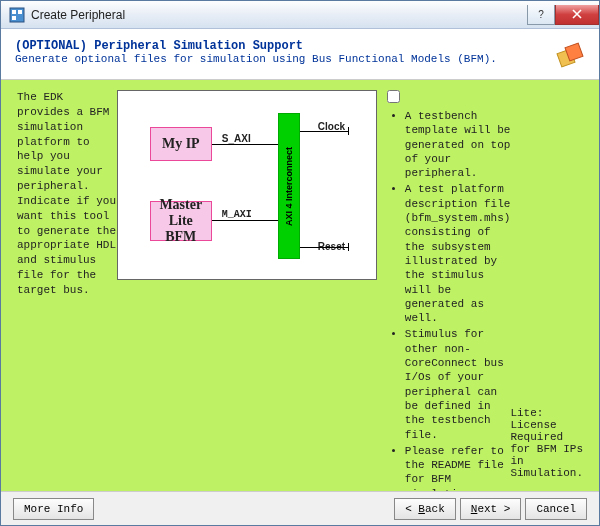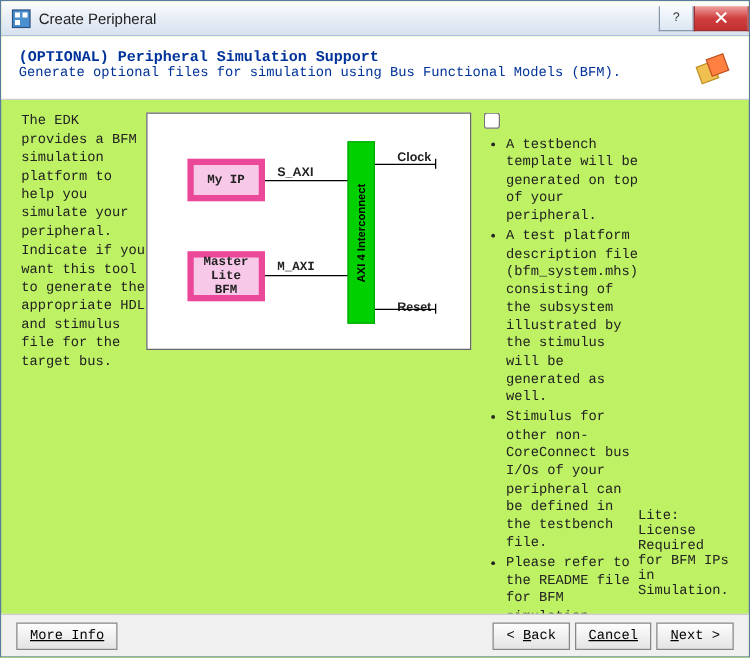--- a/index.html
+++ b/index.html
@@ -21,25 +21,25 @@
     .content-row { display: flex; gap: 10px; }
     .diagram-panel { width: 260px; height: 190px; border: 1px solid #666; background: #fff; position: relative; flex-shrink: 0; }
     .right-col { flex: 1; font-size: 11px; }
     .checkbox-row { display: flex; align-items: center; margin-bottom: 6px; }
     .checkbox-row input { margin-right: 4px; }
     .bullets { list-style: disc; padding-left: 18px; }
     .bullets li { margin-bottom: 2px; line-height: 1.3; font-family: Liberation Mono, monospace; }
     .note-text { margin-top: auto; padding: 8px 0 6px 0; }
     .footer { height: 34px; border-top: 1px solid #ccc; background: #f0f0f0; display: flex; align-items: center; padding: 0 12px; gap: 4px; }
     .footer-spacer { flex: 1; }
-    .wiz-btn { height: 22px; padding: 0 10px; font-family: "Courier New", monospace; font-size: 11px; background: linear-gradient(#fdfdfd, #e4e4e4); border: 1px solid #888; cursor: pointer; text-decoration: underline; text-underline-offset: 1px; }
+    .wiz-btn { height: 22px; padding: 0 10px; font-family: "Courier New", monospace; font-size: 11px; background: linear-gradient(#fdfdfd, #e4e4e4); border: 1px solid #888; cursor: pointer; text-underline-offset: 1px; }
     .wiz-btn.nav { text-decoration: none; }
     .wiz-btn.nav .ul { text-decoration: underline; }
     
-    .d-box { position: absolute; background: #f8c8e8; border: 5px solid #ec4899; display: flex; align-items: center; justify-content: center; text-align: center; font-family: Liberation Mono, monospace; font-size: 10px; font-weight: bold; }
+    .d-box { position: absolute; background: #f8c8e8; border: 1px solid #ec4899; display: flex; align-items: center; justify-content: center; text-align: center; font-family: Liberation Serif, serif; font-size: 14px; font-weight: bold; }
     .d-inter { position: absolute; background: #00d000; border: 1px solid #0a0; writing-mode: vertical-rl; transform: rotate(180deg); display: flex; align-items: center; justify-content: center; font-family: Arial, sans-serif; font-size: 9px; font-weight: bold; color: #000; }
     .d-label { position: absolute; font-family: Arial, sans-serif; font-size: 10px; font-weight: bold; }
     .d-line { position: absolute; background: #000; }
   </style>
 </head>
 <body>
 
 <div class="window">
   <div class="titlebar">
     <svg class="titlebar-icon" viewBox="0 0 16 16">
@@ -105,16 +105,16 @@
       </div>
     </div>
 
     <div class="note-text">Lite: License Required for BFM IPs in Simulation.</div>
   </div>
 
   <div class="footer">
     <button class="wiz-btn">More Info</button>
     <div class="footer-spacer"></div>
     <button class="wiz-btn nav">&lt; <span class="ul">B</span>ack</button>
+    <button class="wiz-btn nav"><span class="ul">N</span>ext &gt;</button>
     <button class="wiz-btn">Cancel</button>
-    <button class="wiz-btn nav"><span class="ul">N</span>ext &gt;</button>
   </div>
 </div>
 
 </body></html>

